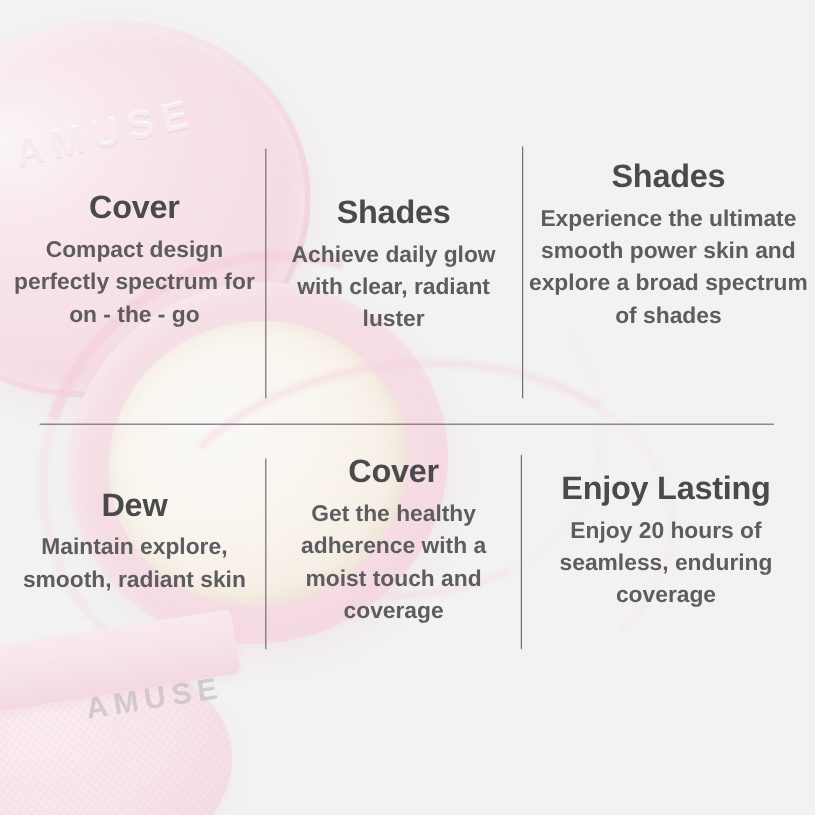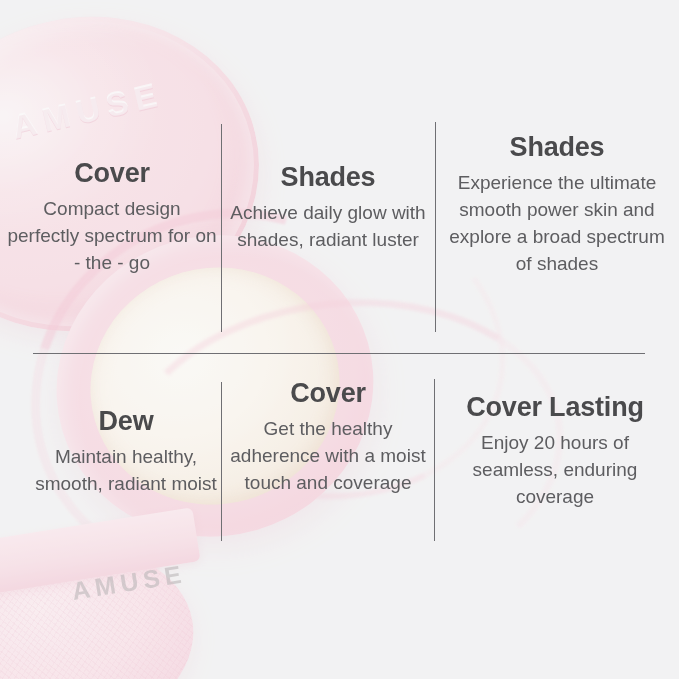--- a/index.html
+++ b/index.html
@@ -241,31 +241,31 @@
     font-size: 27px;
     font-weight: 700;
     color: #4a4a4c;
     letter-spacing: -0.2px;
     line-height: 1.18;
     white-space: nowrap;
   }
   .cell-body {
     margin: 0;
     font-size: 19px;
-    font-weight: 400;
+    font-weight: 700;
     color: #5d5d60;
     line-height: 1.42;
   }
 
   
   #cell-design   { left: 6px;   top: 158px; width: 212px; }
   #cell-texture  { left: 228px; top: 162px; width: 200px; }
   #cell-shades   { left: 440px; top: 132px; width: 234px; }
   
-  #cell-dew      { left: 20px;   top: 406px; width: 212px; }
+  #cell-dew      { left: 6px;   top: 406px; width: 212px; }
   #cell-cover    { left: 228px; top: 378px; width: 200px; }
   #cell-power    { left: 436px; top: 392px; width: 238px; }
 
   
   .divider {
     position: absolute;
     background: #6f6f73;
   }
   #divider-horizontal {
     left: 33px;
@@ -328,40 +328,40 @@
 
   <div id="feature-grid">
 
     <div class="cell" id="cell-design">
       <p class="cell-title">Cover</p>
       <p class="cell-body">Compact design perfectly spectrum for on - the - go</p>
     </div>
 
     <div class="cell" id="cell-texture">
       <p class="cell-title">Shades</p>
-      <p class="cell-body">Achieve daily glow with shades, radiant luster</p>
+      <p class="cell-body">Achieve daily glow with clear, radiant luster</p>
     </div>
 
     <div class="cell" id="cell-shades">
       <p class="cell-title">Shades</p>
       <p class="cell-body">Experience the ultimate smooth power skin and explore a broad spectrum of shades</p>
     </div>
 
     <div class="cell" id="cell-dew">
       <p class="cell-title">Dew</p>
-      <p class="cell-body">Maintain healthy, smooth, radiant moist</p>
+      <p class="cell-body">Maintain explore, smooth, radiant skin</p>
     </div>
 
     <div class="cell" id="cell-cover">
       <p class="cell-title">Cover</p>
       <p class="cell-body">Get the healthy adherence with a moist touch and coverage</p>
     </div>
 
     <div class="cell" id="cell-power">
-      <p class="cell-title">Cover Lasting</p>
+      <p class="cell-title">Enjoy Lasting</p>
       <p class="cell-body">Enjoy 20 hours of seamless, enduring coverage</p>
     </div>
 
     <div class="divider" id="divider-horizontal"></div>
     <div class="divider" id="divider-vertical-top-left"></div>
     <div class="divider" id="divider-vertical-top-right"></div>
     <div class="divider" id="divider-vertical-bottom-left"></div>
     <div class="divider" id="divider-vertical-bottom-right"></div>
   </div>
 

